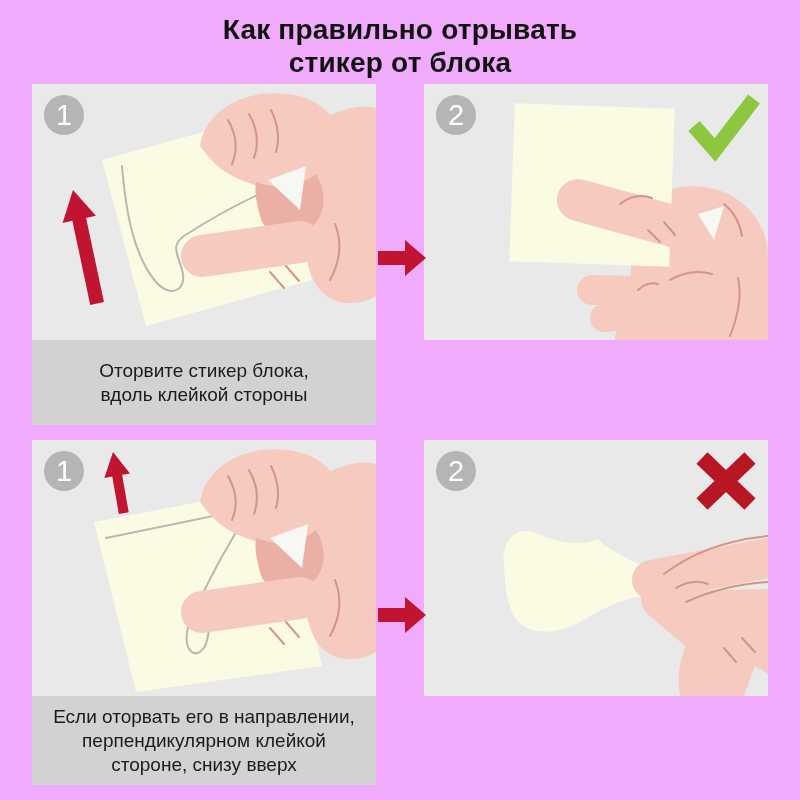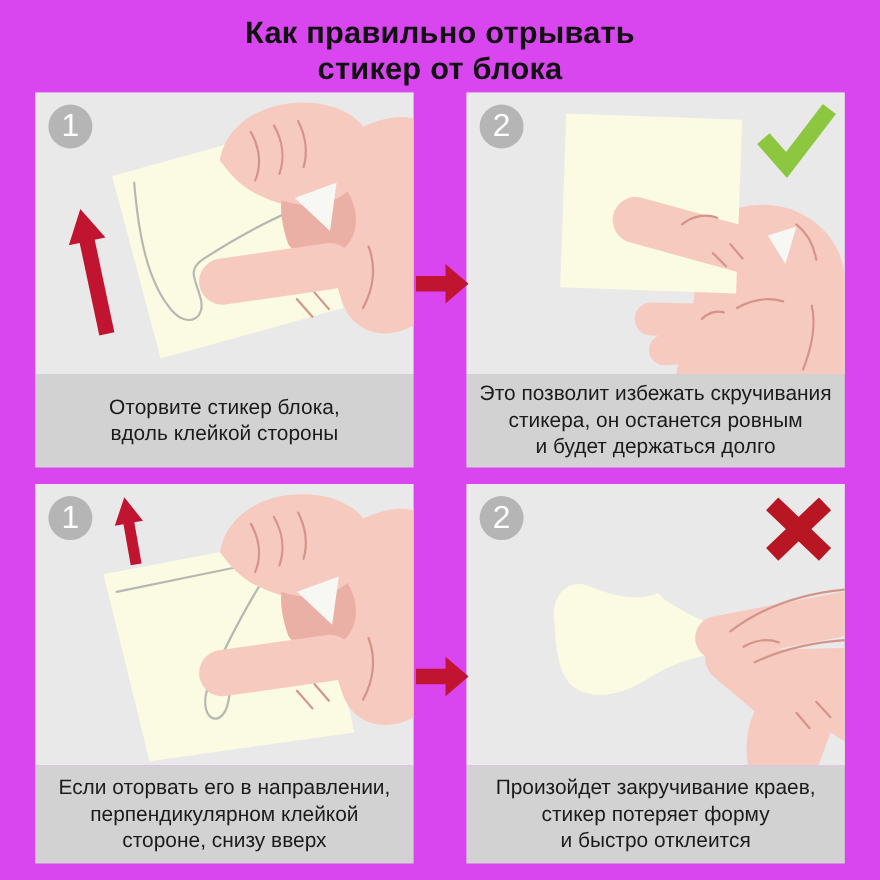--- a/index.html
+++ b/index.html
@@ -3,21 +3,21 @@
 <meta charset="utf-8">
 <style>
   :root{
     --red:#c11430; --cross-red:#b81622; --green:#8dc63f;
     --sticker:#fbfbe3; --hand:#f6cabf; --handshade:#eaafa5; --handline:#d4948a;
     --panelbg:#e9e9e9; --captionbg:#d2d2d2; --badgebg:#b5b5b5;
     --text:#1b1b1b; --corner:#f7f7f4;
   }
   *{margin:0;padding:0;box-sizing:border-box;}
   body{font-family:"Liberation Sans","DejaVu Sans",sans-serif;background:#ffffff;}
-  .page{position:relative;width:800px;height:800px;background:#d946ef;overflow:hidden;}
+  .page{position:relative;width:800px;height:800px;background:#f0abfc;overflow:hidden;}
   .title{
     position:absolute;left:0;top:13px;width:800px;
     text-align:center;font-size:28px;font-weight:700;line-height:33px;
     color:#111;white-space:pre-line;letter-spacing:0.2px;
   }
   .panel{position:absolute;width:344px;display:flex;flex-direction:column;}
   .ill{position:relative;height:256px;background:var(--panelbg);overflow:hidden;}
   .ill svg{position:absolute;left:0;top:0;display:block;}
   .badge{
     position:absolute;left:12px;top:11px;width:40px;height:40px;border-radius:50%;
@@ -111,25 +111,20 @@
           <path class="s-line" d="M 306,252 C 314,232 318,212 314,194"></path>
           <path class="s-line" d="M 214,206 C 220,200 228,198 234,200"></path>
           <path class="s-line" d="M 300,120 C 310,128 316,140 318,152"></path>
         </g>
         <path class="s-green" d="M 270,42 L 291,66 L 330,15"></path>
       </svg>
       <div class="badge">
           <span>2</span>
         </div>
     </div>
-    <div class="caption">
-      <p>Это позволит избежать скручивания
-стикера, он останется ровным
-и будет держаться долго</p>
-    </div>
   </div>
 
   <div class="panel" style="left:32px;top:440px;height:345px">
     <div class="ill">
       <svg width="344" height="256" viewBox="0 0 344 256">
         <g>
           <g transform="translate(68,12) rotate(-10 13 0)">
             <polygon class="f-red" points="13,0 26,24 18,24 18,62 8,62 8,24 0,24"></polygon>
           </g>
         </g>
@@ -180,25 +175,20 @@
           <path class="s-line" d="M 344,142 C 312,144 284,152 262,162"></path>
           <path class="s-line" d="M 300,208 L 312,222"></path>
           <path class="s-line" d="M 318,198 L 331,212"></path>
         </g>
         <path class="s-cross" d="M 278,18 L 326,64 M 326,18 L 278,64"></path>
       </svg>
       <div class="badge">
           <span>2</span>
         </div>
     </div>
-    <div class="caption">
-      <p>Произойдет закручивание краев,
-стикер потеряет форму
-и быстро отклеится</p>
-    </div>
   </div>
 
   <svg class="gutter-arrow" style="left:378px;top:240px" width="48" height="36" viewBox="0 0 48 36">
     <polygon class="f-red" points="0,11 27,11 27,0 48,18 27,36 27,25 0,25"></polygon>
   </svg>
   <svg class="gutter-arrow" style="left:378px;top:597px" width="48" height="36" viewBox="0 0 48 36">
     <polygon class="f-red" points="0,11 27,11 27,0 48,18 27,36 27,25 0,25"></polygon>
   </svg>
 
 </div>

